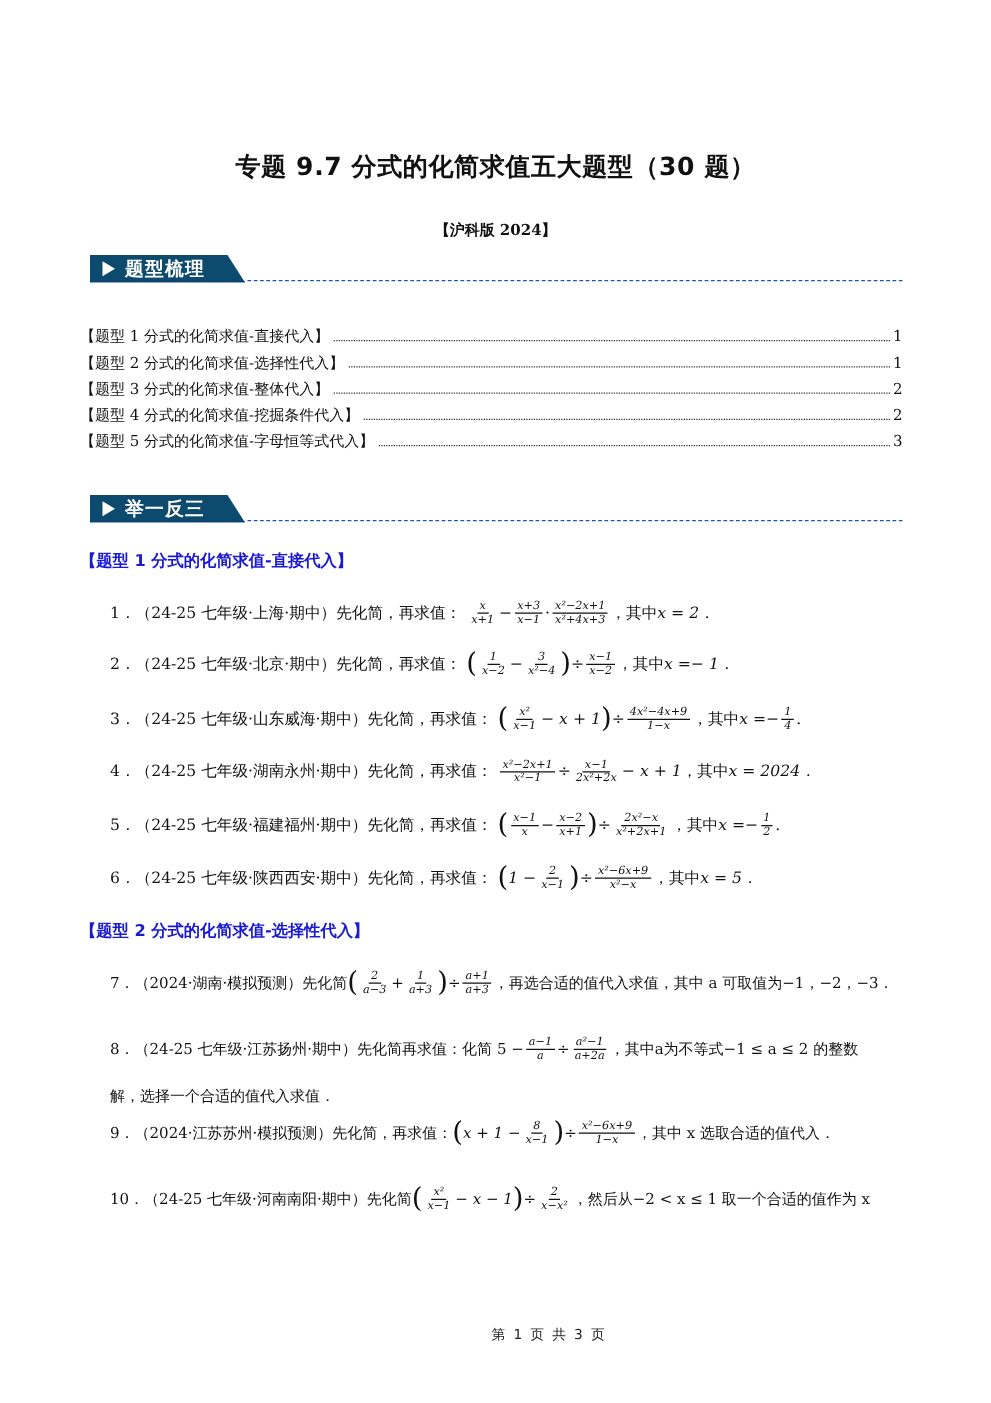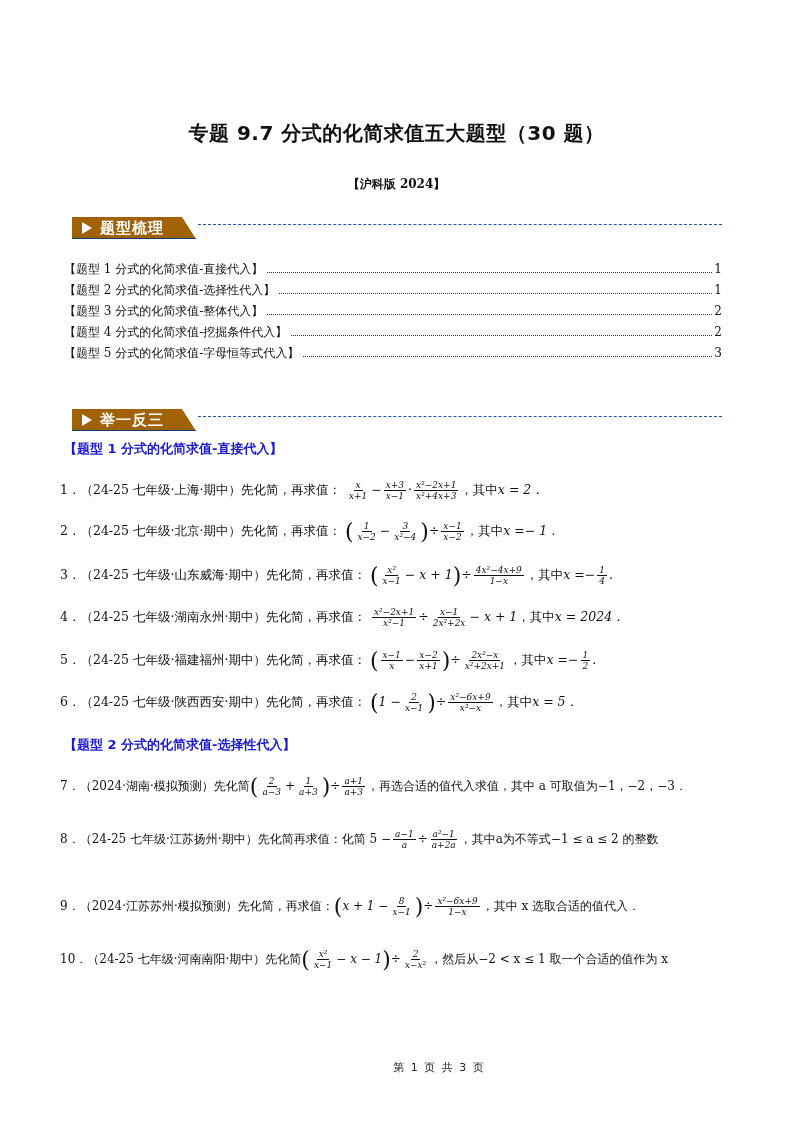--- a/index.html
+++ b/index.html
@@ -14,22 +14,22 @@
     font-family: "DejaVu Sans", sans-serif;
   }
   .subtitle {
     position: absolute; left: 0; width: 793px; top: 176px; text-align: center;
     font-size: 12px; font-weight: bold;
   }
   .section-banner {
     position: absolute; left: 72px; height: 22px; width: 650px;
   }
   .banner-tab {
-    position: absolute; left: 0; top: 14px; height: 24px; width: 124px;
-    background: #a16207;
+    position: absolute; left: 0; top: 1px; height: 24px; width: 124px;
+    background: #0c4a6e;
     clip-path: polygon(0 0, 110px 0, 124px 22px, 0 22px);
     box-shadow: 0 2px 0 #0d3a7a;
   }
   .banner-tab::after {
     content: ""; position: absolute; left: 0; right: 0; bottom: 0; height: 3px; background: #0d3a7a;
   }
   .banner-arrow {
     position: absolute; left: 10px; top: 5px; width: 0; height: 0;
     border-top: 6px solid transparent; border-bottom: 6px solid transparent;
     border-left: 10px solid #ffffff;
@@ -47,21 +47,21 @@
   }
   .toc-row { display: flex; align-items: baseline; white-space: nowrap; }
   .toc-label { flex: none; }
   .toc-dots { flex: 1; border-bottom: 1px dotted #333; margin: 0 2px 3px 4px; height: 0; }
   .toc-page { flex: none; }
   .type-heading {
     position: absolute; left: 64px; color: #1a1ad0; font-weight: bold; font-size: 13px;
     font-family: "DejaVu Sans", sans-serif;
   }
   .q {
-    position: absolute; left: 60px; width: 652px; font-size: 12.5px; line-height: 20px;
+    position: absolute; left: 88px; width: 652px; font-size: 12.5px; line-height: 20px;
   }
   .m { font-family: "DejaVu Serif", serif; font-style: italic; }
   .frac {
     display: inline-flex; flex-direction: column; align-items: center;
     vertical-align: middle; font-size: 9px; line-height: 10px; margin: 0 2px;
     font-style: italic;
   }
   .frac .n { border-bottom: 1px solid #111; padding: 0 2px; }
   .frac .d { padding: 0 2px; }
   .paren { font-size: 22px; vertical-align: middle; font-style: normal; }
@@ -221,20 +221,21 @@
 <div class="q" style="top:820px; font-size:12px; line-height:38px;">
   <div>
     <span>8．</span><span>（24-25 七年级·江苏扬州·期中）</span><span>先化简再求值：化简 5 −</span><span class="frac">
         <span class="n">a−1</span>
         <span class="d">a</span>
       </span><span>÷</span><span class="frac">
         <span class="n">a²−1</span>
         <span class="d">a+2a</span>
       </span><span>，其中a为不等式−1 ≤ a ≤ 2 的整数</span>
   </div>
+  <div>解，选择一个合适的值代入求值．</div>
 </div>
 
 <div class="q" style="top:896px; font-size:12px;">
   <span>9．</span><span>（2024·江苏苏州·模拟预测）</span><span>先化简，再求值：</span><span class="paren">(</span><span class="m">x + 1 −</span><span class="frac">
       <span class="n">8</span>
       <span class="d">x−1</span>
     </span><span class="paren">)</span><span>÷</span><span class="frac">
       <span class="n">x²−6x+9</span>
       <span class="d">1−x</span>
     </span><span>，其中 x 选取合适的值代入．</span>

